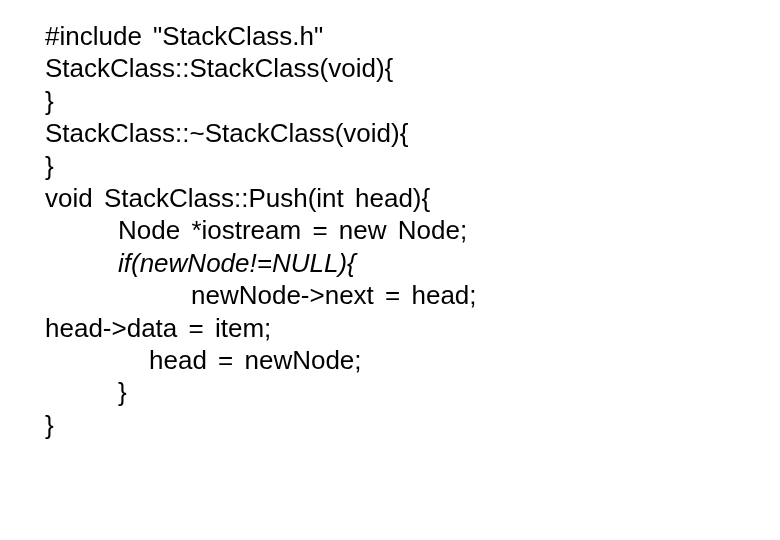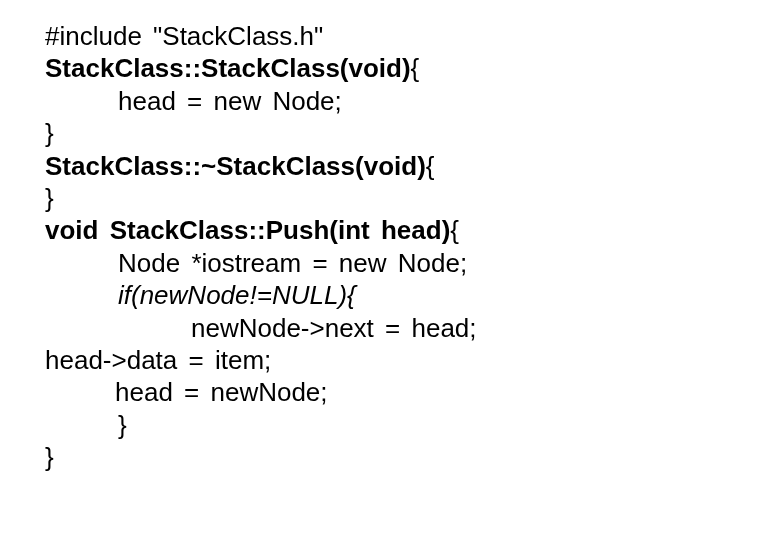--- a/index.html
+++ b/index.html
@@ -27,36 +27,35 @@
     word-spacing: 4px;
   }
   .code-line {
     white-space: pre;
     height: 32.4px;
   }
   .code-line .seg {
     font-weight: 400;
   }
   .code-line .seg.bold {
-    font-weight: 700;
+    font-weight: 400;
   }
 </style>
 </head>
 <body>
 
 <div class="slide">
   <div class="code-block" id="code-block" style="color: rgb(0, 0, 0);">
       <div class="code-line" style="margin-left: 0px;"><span class="seg">#include "StackClass.h"</span></div>
       <div class="code-line" style="margin-left: 0px;"><span class="seg bold">StackClass::StackClass(void)</span><span class="seg">{</span></div>
-      <div class="code-line" style="margin-left: 73px;"><span class="seg">head = new Node;</span></div>
       <div class="code-line" style="margin-left: 0px;"><span class="seg">}</span></div>
       <div class="code-line" style="margin-left: 0px;"><span class="seg bold">StackClass::~StackClass(void)</span><span class="seg">{</span></div>
       <div class="code-line" style="margin-left: 0px;"><span class="seg">}</span></div>
       <div class="code-line" style="margin-left: 0px;"><span class="seg bold">void StackClass::Push(int head)</span><span class="seg">{</span></div>
       <div class="code-line" style="margin-left: 73px;"><span class="seg">Node *iostream = new Node;</span></div>
       <div class="code-line" style="margin-left: 73px; font-style: italic;"><span class="seg">if(newNode!=NULL){</span></div>
       <div class="code-line" style="margin-left: 146px;"><span class="seg">newNode-&gt;next = head;</span></div>
       <div class="code-line" style=""><span class="seg">head-&gt;data = item;</span></div>
-      <div class="code-line" style="margin-left: 70px;"><span class="seg">head = newNode;</span></div>
+      <div class="code-line" style="margin-left: 104px;"><span class="seg">head = newNode;</span></div>
       <div class="code-line" style="margin-left: 73px;"><span class="seg">}</span></div>
       <div class="code-line" style="margin-left: 0px;"><span class="seg">}</span></div>
     </div>
 </div>
 
 </body></html>

